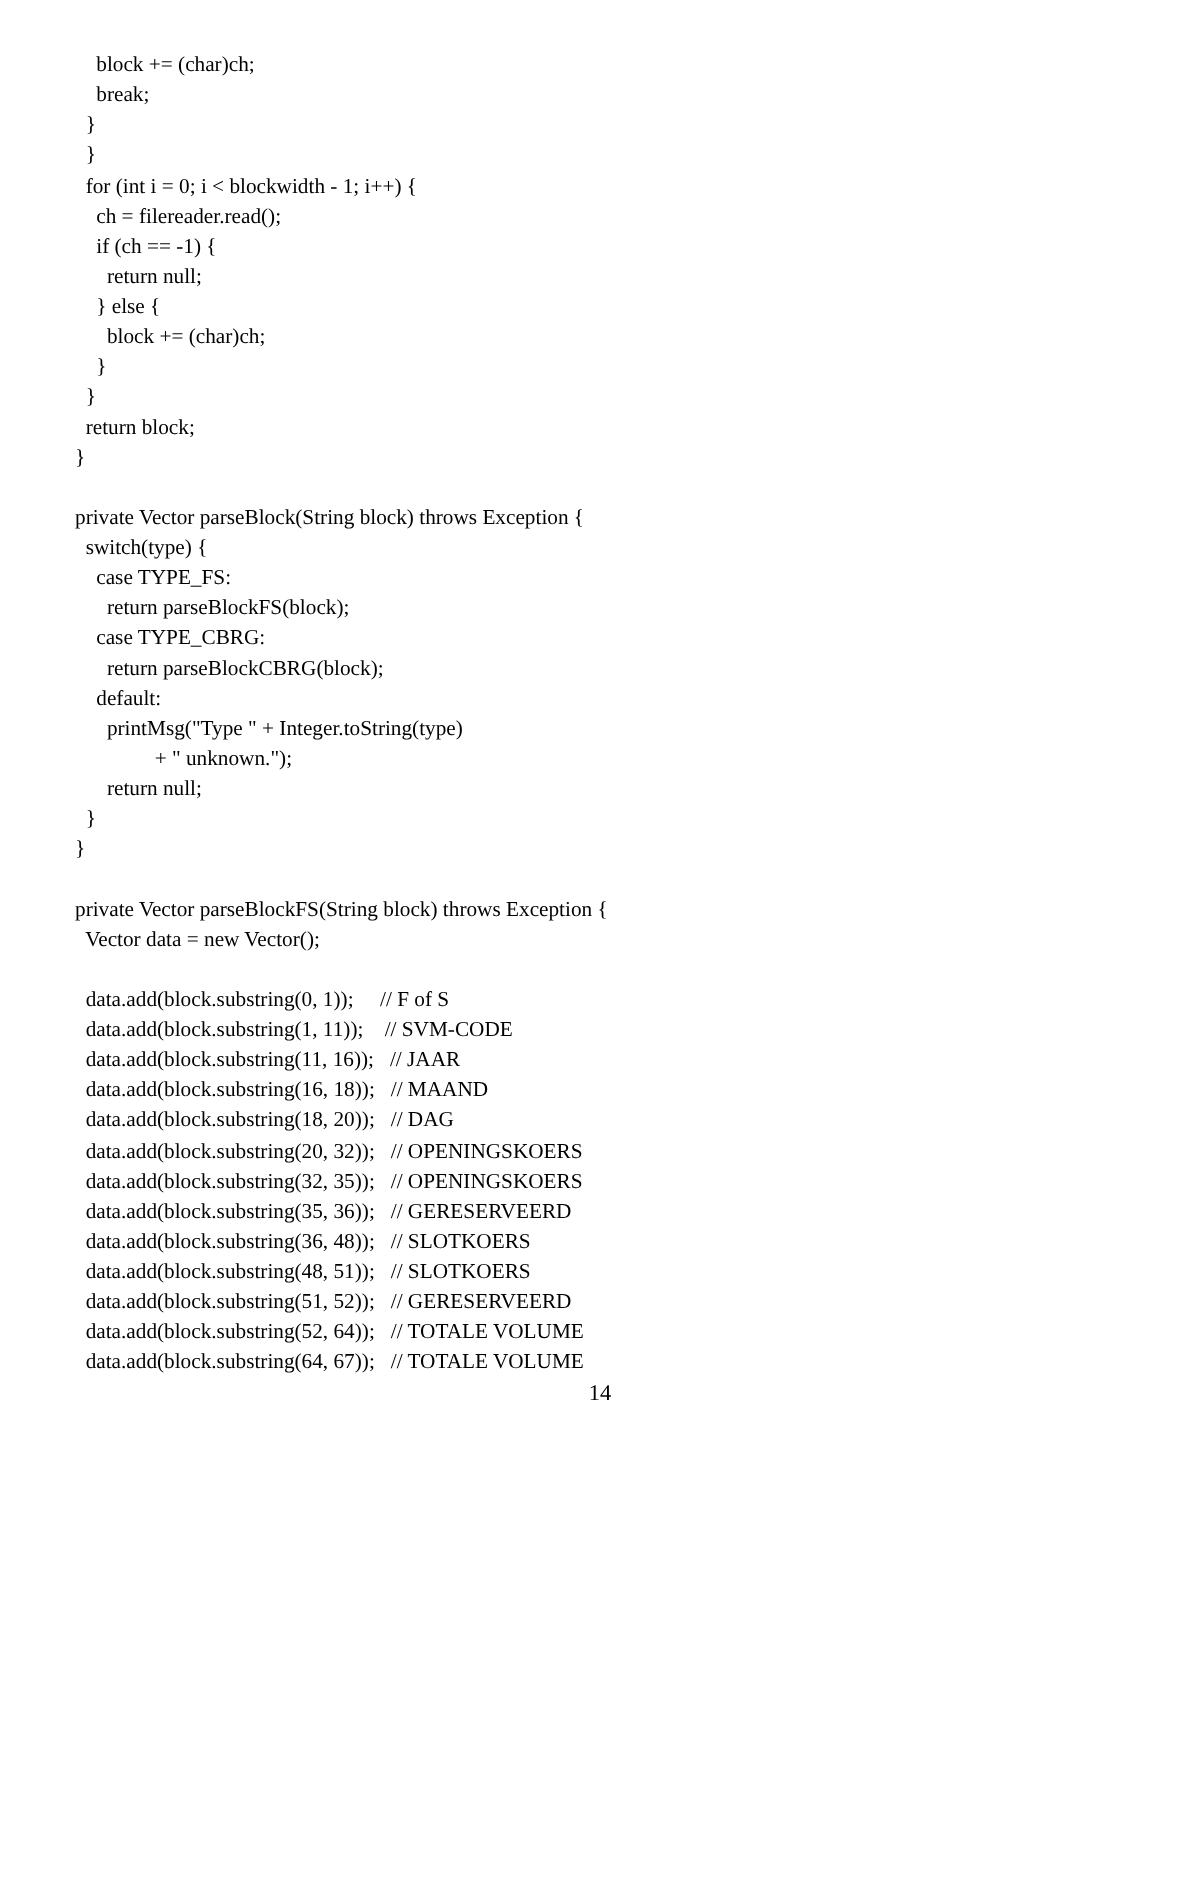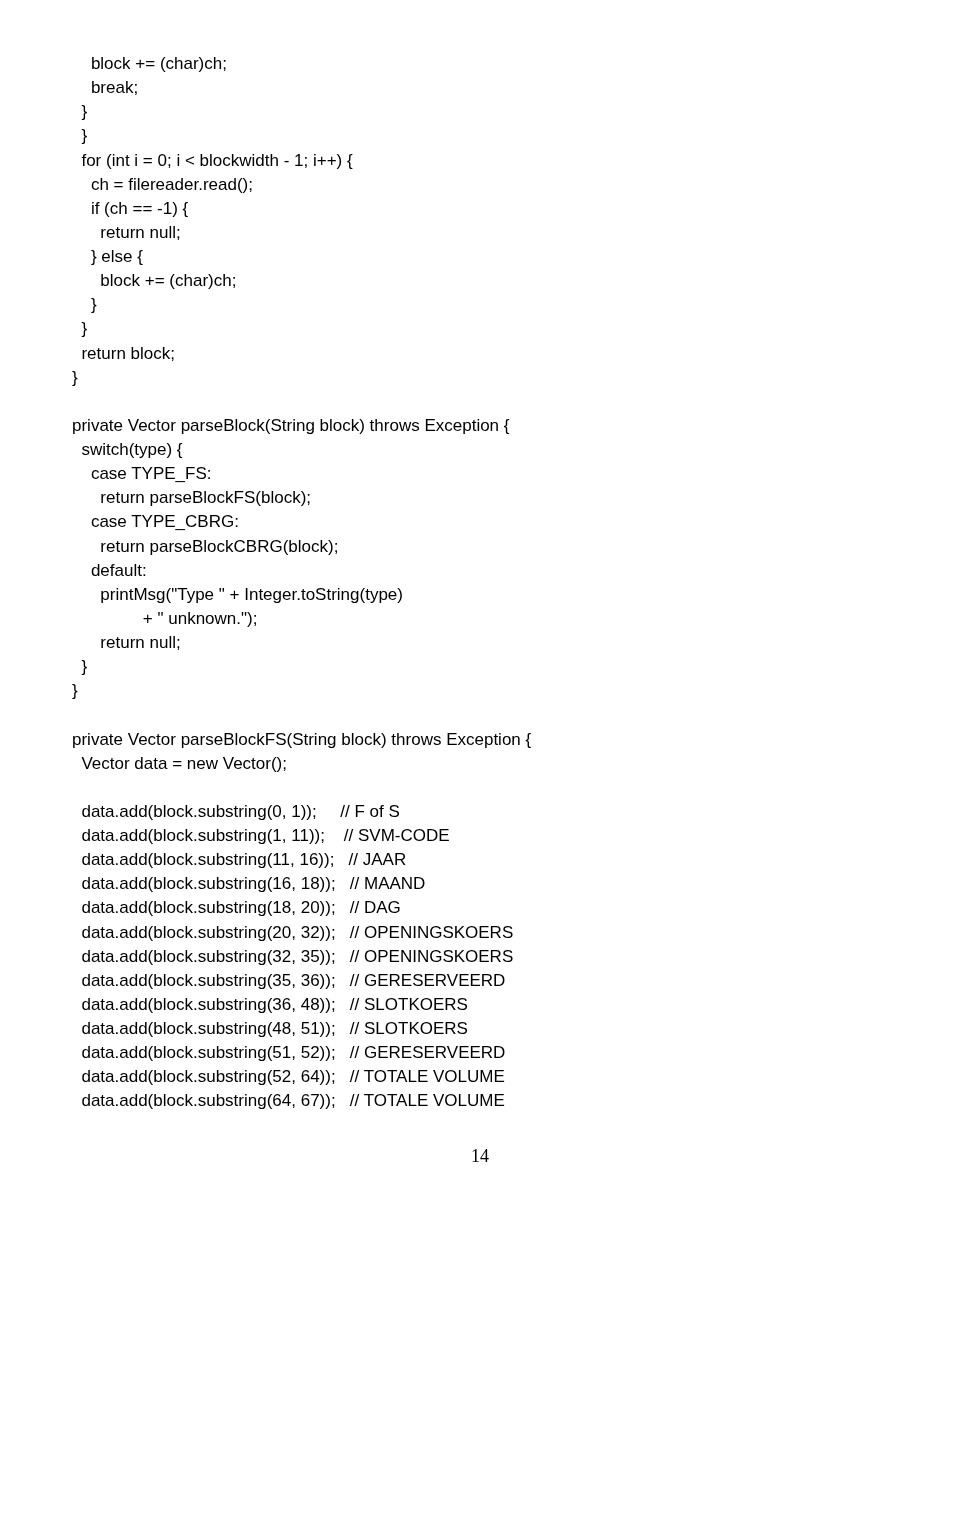--- a/index.html
+++ b/index.html
@@ -5,29 +5,28 @@
   body {
     margin: 0;
     padding: 40px 60px;
     background: #ffffff;
     font-family: "Courier New", Courier, monospace;
     font-size: 17px;
     line-height: 1.42;
     color: #000;
   }
   pre {
-    margin: 12px;
+    margin: 0;
     white-space: pre;
-    font-family: Liberation Sans, sans-serif;
+    font-family: Liberation Serif, serif;
   }
   .page-number {
     text-align: center;
     font-family: "Times New Roman", Times, serif;
     font-size: 18px;
-    margin-top: 30px;
   }
 </style>
 </head>
 <body>
 
 <pre>    block += (char)ch;
     break;
   }
   }
   for (int i = 0; i &lt; blockwidth - 1; i++) {

